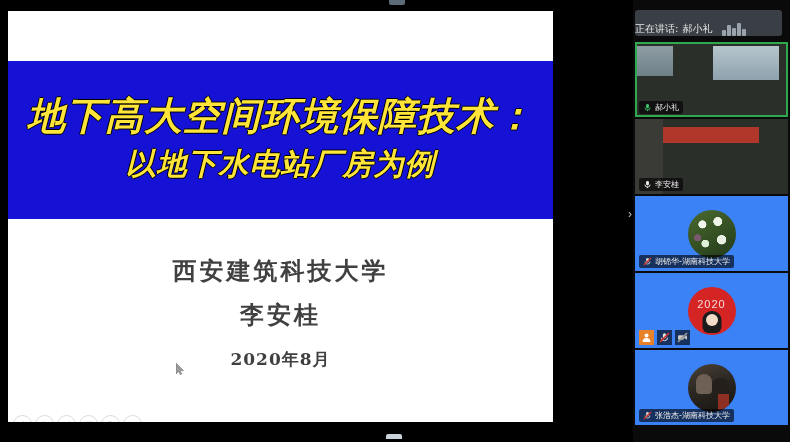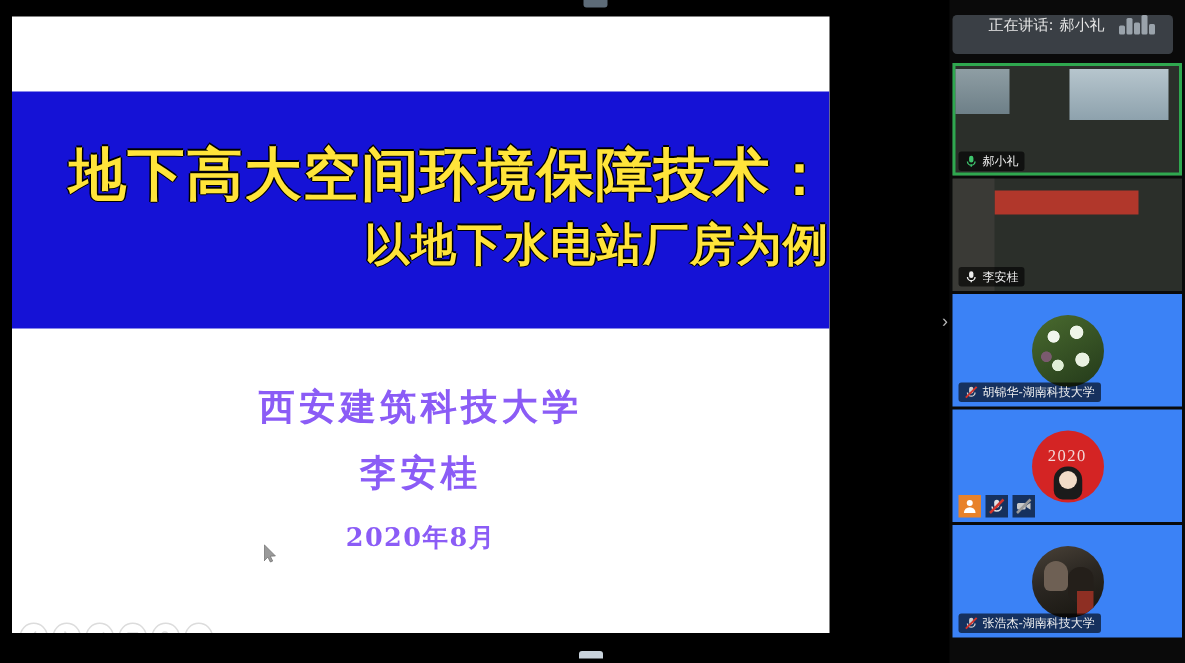--- a/index.html
+++ b/index.html
@@ -6,47 +6,47 @@
   body{width:790px;height:442px;overflow:hidden;
        font-family:"Liberation Sans","DejaVu Sans",sans-serif;}
   .app{position:relative;width:790px;height:442px;background:#000;overflow:hidden;}
 
   
   .stage{position:absolute;left:0;top:0;width:633px;height:442px;background:#000;overflow:hidden;}
   .top-handle{position:absolute;left:389px;top:0;width:16px;height:5px;background:#5d6b78;border-radius:0 0 2px 2px;}
   .slide{position:absolute;left:8px;top:11px;width:545px;height:411px;background:#fff;overflow:hidden;}
 
   .title-band{position:absolute;left:0;top:50px;width:545px;height:158px;background:#1512d6;
-              display:flex;flex-direction:column;align-items:flex-end;justify-content:center;}
+              display:flex;flex-direction:column;align-items:center;justify-content:center;font-style:italic;}
   .title-band .ln{color:#ffe43a;font-weight:bold;letter-spacing:1px;
       font-family:"DejaVu Sans","Liberation Sans",sans-serif;
       text-shadow:-1px 0 #000,0 -1px #000,1px 0 #000,0 1px #000;}
   .tl1{font-size:38px;line-height:48px;white-space:nowrap;}
   .tl2{font-size:30px;line-height:48px;white-space:nowrap;}
 
-  .body-block{position:absolute;left:0;top:238px;width:545px;text-align:center;color:#8b5cf6;
+  .body-block{position:absolute;left:0;top:238px;width:545px;text-align:center;color:#404040;
       font-family:"DejaVu Serif","Liberation Serif",serif;font-weight:bold;}
   .body-block .bl{line-height:44px;font-size:24px;letter-spacing:3px;}
   .body-block .bl.date{font-size:17px;letter-spacing:1px;}
 
   .ppt-cursor{position:absolute;left:168px;top:352px;width:8px;height:12px;color:#7d7d7d;font-size:11px;}
 
   
   .ppt-toolbar{position:absolute;left:5px;top:404px;display:flex;gap:3px;align-items:center;}
   .tb{width:17px;height:17px;border-radius:50%;border:1px solid #dcdcdc;color:#d8d8d8;
       display:flex;align-items:center;justify-content:center;font-size:9px;line-height:1;background:transparent;}
   .tb svg{display:block;}
 
   .collapse-arrow{position:absolute;left:628px;top:208px;color:#b9b9b9;font-size:12px;line-height:1;}
   .bottom-handle{position:absolute;left:386px;top:434px;width:16px;height:5px;background:#c9d3dc;border-radius:2px 2px 0 0;}
 
   
   .rail{position:absolute;left:633px;top:0;width:157px;height:442px;background:#0a0a0a;}
   .speaker{position:absolute;left:2px;top:10px;width:147px;height:26px;background:#3a3f45;
-           border-radius:3px;display:flex;align-items:flex-start;padding:0 24px;box-sizing:border-box;gap:4px;}
+           border-radius:3px;display:flex;align-items:flex-end;padding:0 0;box-sizing:border-box;gap:4px;}
   .speaker .sp-text{color:#e8e8e8;font-size:10px;white-space:nowrap;
       font-family:"DejaVu Sans","Liberation Sans",sans-serif;}
   .wave{display:flex;align-items:flex-end;gap:1px;margin-left:6px;}
   .wave i{display:block;width:4px;background:#9aa3ab;border-radius:1px;}
 
   .tiles{position:absolute;left:0;top:42px;width:157px;}
   .tile{position:relative;width:153px;height:75px;margin:0 0 2px 2px;background:#3b82f6;overflow:hidden;}
   .tile.video{background:#2b2f2a;}
   .tile.active{outline:2px solid #2fa84f;outline-offset:-2px;}
   .tile .namebar{position:absolute;left:4px;bottom:3px;height:13px;background:rgba(0,0,0,.62);
@@ -79,21 +79,21 @@
   .flower{background:
       radial-gradient(circle at 30% 30%, #f2f6ee 0 8%, rgba(242,246,238,0) 9%),
       radial-gradient(circle at 62% 24%, #eef4e8 0 9%, rgba(238,244,232,0) 10%),
       radial-gradient(circle at 70% 62%, #e9f1e2 0 10%, rgba(233,241,226,0) 11%),
       radial-gradient(circle at 36% 70%, #dfeed6 0 8%, rgba(223,238,214,0) 9%),
       radial-gradient(circle at 20% 58%, #7a5a6e 0 7%, rgba(122,90,110,0) 8%),
       linear-gradient(150deg,#4a6b2f,#23391a);}
   .redav{background:radial-gradient(circle at 50% 50%, #d42424 0 70%, #a81a1a 100%);
       position:relative;}
   .redav .yr{position:absolute;left:0;top:11px;width:100%;text-align:center;color:#f3d9d9;
-      font-size:11px;font-family:Liberation Serif, serif;letter-spacing:1px;}
+      font-size:11px;font-family:Liberation Sans, sans-serif;letter-spacing:1px;}
   .redav .hair{position:absolute;left:50%;top:24px;transform:translateX(-50%);
       width:19px;height:22px;background:#1b1b1b;border-radius:9px 9px 6px 6px;}
   .redav .face{position:absolute;left:50%;top:27px;transform:translateX(-50%);
       width:12px;height:12px;background:#f2dcc8;border-radius:50%;}
   .photoav{background:linear-gradient(160deg,#4a4238 0%,#2b2722 45%,#17150f 100%);position:relative;}
   .photoav .h1{position:absolute;left:8px;top:10px;width:16px;height:20px;background:#6e6054;border-radius:8px 8px 4px 4px;}
   .photoav .h2{position:absolute;left:24px;top:14px;width:17px;height:24px;background:#241f1a;border-radius:8px;}
   .photoav .rd{position:absolute;left:30px;top:30px;width:11px;height:16px;background:#8e2f23;}
 </style>
 </head>

